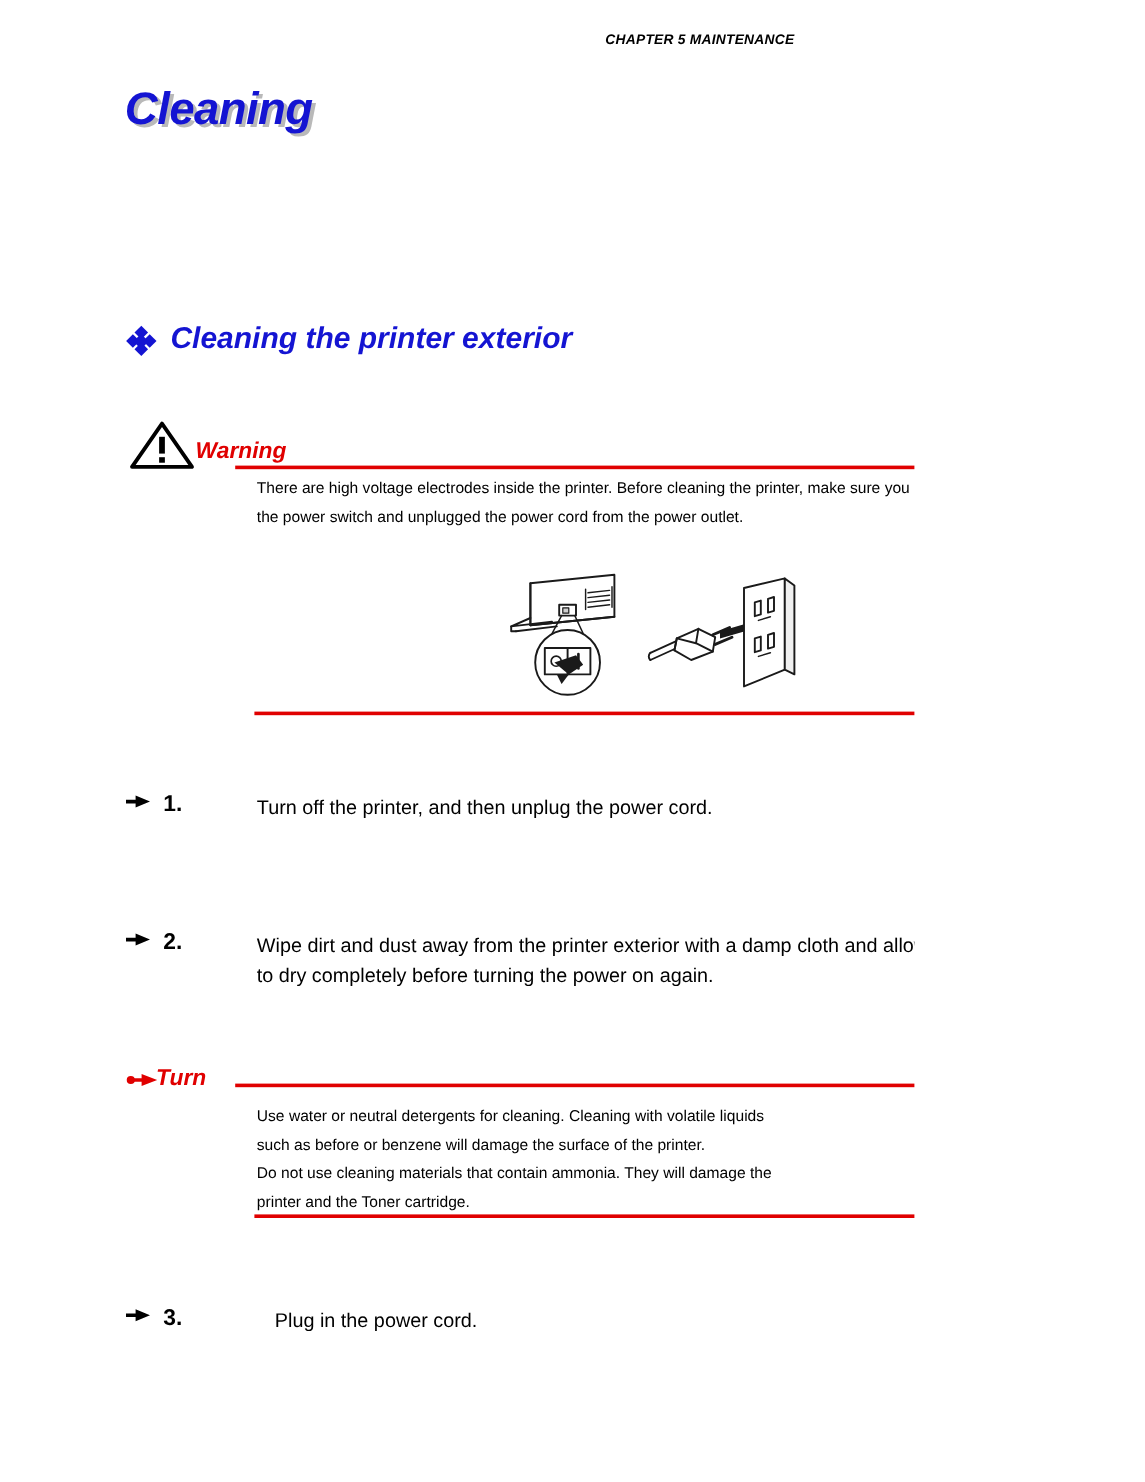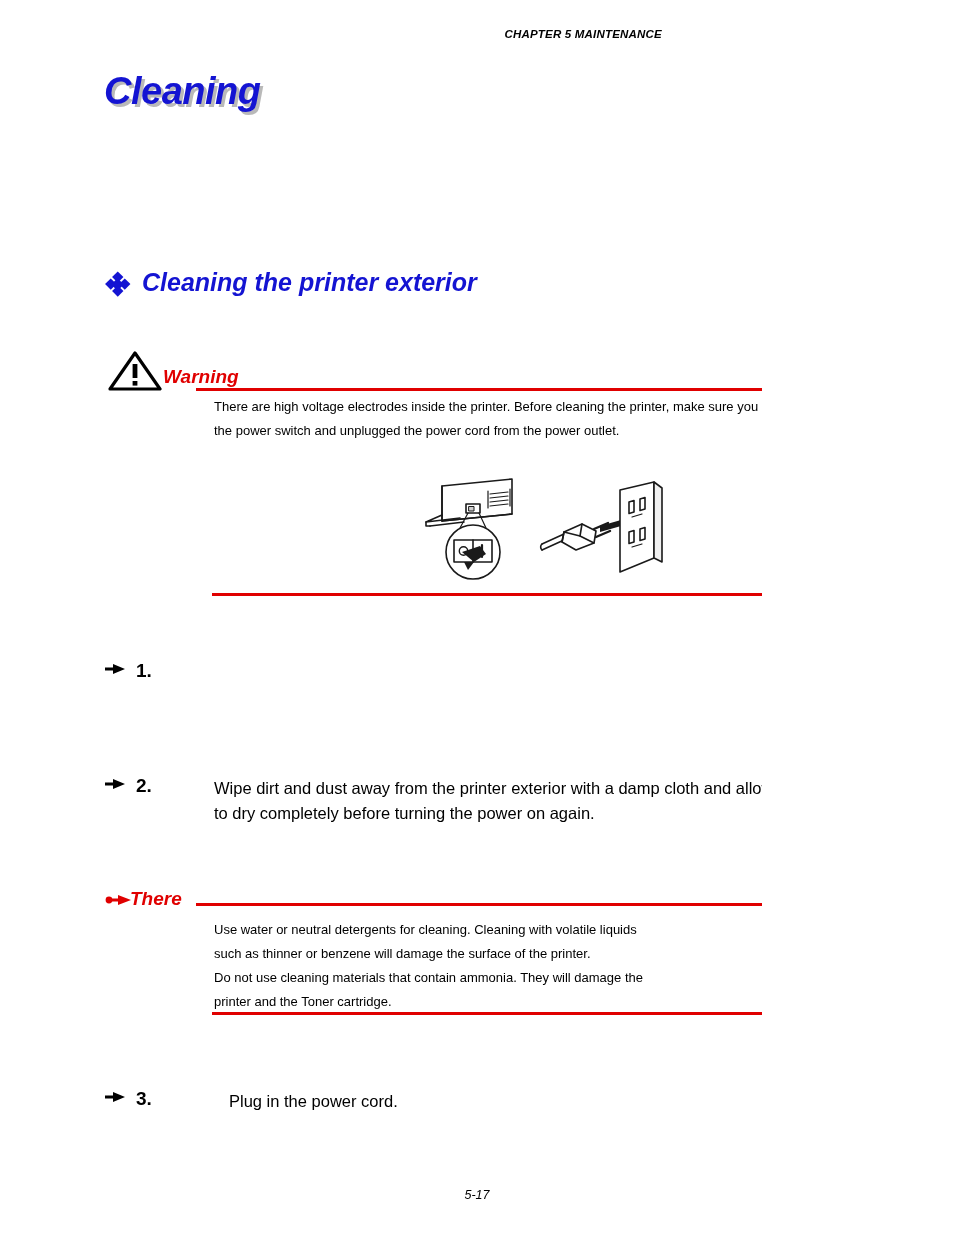--- a/index.html
+++ b/index.html
@@ -284,58 +284,58 @@
 
   <div class="step-marker" style="left:104px; top:660px;">
     <span class="hand-icon">
       <svg viewBox="0 0 22 14" width="22" height="14">
         <path d="M1 5.5 L9 5.5 L9 2 L21 7 L9 12 L9 8.5 L1 8.5 Z" fill="#000000"></path>
         <path d="M4 5.5 A3 3 0 0 1 4 8.5 Z" fill="#000000"></path>
       </svg>
     </span>
     <span>1.</span>
   </div>
+  <div class="step-text" style="left:214px; top:661px; width:640px;">Turn off the printer, and then unplug the power cord.</div>
 
   <div class="step-marker" style="left:104px; top:775px;">
     <span class="hand-icon">
       <svg viewBox="0 0 22 14" width="22" height="14">
         <path d="M1 5.5 L9 5.5 L9 2 L21 7 L9 12 L9 8.5 L1 8.5 Z" fill="#000000"></path>
         <path d="M4 5.5 A3 3 0 0 1 4 8.5 Z" fill="#000000"></path>
       </svg>
     </span>
     <span>2.</span>
   </div>
   <div class="step-text" style="left:214px; top:776px; width:642px;">Wipe dirt and dust away from the printer exterior with a damp cloth and allow the printer to dry completely before turning the power on again.</div>
 
   <div class="note-glyph">
     <svg viewBox="0 0 30 20" width="30" height="20">
       <path d="M2 8.5 L14 8.5 L14 5 L27 10 L14 15 L14 11.5 L2 11.5 Z" fill="#e00000"></path>
       <circle cx="5" cy="10" r="3.4" fill="#e00000"></circle>
     </svg>
   </div>
 
-  <div class="admon-label" style="left:130px; top:888px;">There</div>
+  <div class="admon-label" style="left:130px; top:888px;">Turn</div>
 
   <div class="rule-red" style="left:196px; top:903px; width:657px;"></div>
 
   <div class="admon-body" style="left:214px; top:918px; width:645px;">
     <div>Use water or neutral detergents for cleaning. Cleaning with volatile liquids</div>
-    <div>such as thinner or benzene will damage the surface of the printer.</div>
+    <div>such as before or benzene will damage the surface of the printer.</div>
     <div>Do not use cleaning materials that contain ammonia. They will damage the</div>
     <div>printer and the Toner cartridge.</div>
   </div>
 
   <div class="rule-red" style="left:212px; top:1012px; width:641px;"></div>
 
   <div class="step-marker" style="left:104px; top:1088px;">
     <span class="hand-icon">
       <svg viewBox="0 0 22 14" width="22" height="14">
         <path d="M1 5.5 L9 5.5 L9 2 L21 7 L9 12 L9 8.5 L1 8.5 Z" fill="#000000"></path>
         <path d="M4 5.5 A3 3 0 0 1 4 8.5 Z" fill="#000000"></path>
       </svg>
     </span>
     <span>3.</span>
   </div>
   <div class="step-text" style="left:192px; top:1089px; width:640px;margin-left:37px;">Plug in the power cord.</div>
 
-  <div class="footer">5-17</div>
 
 </div>
 
 </body></html>

